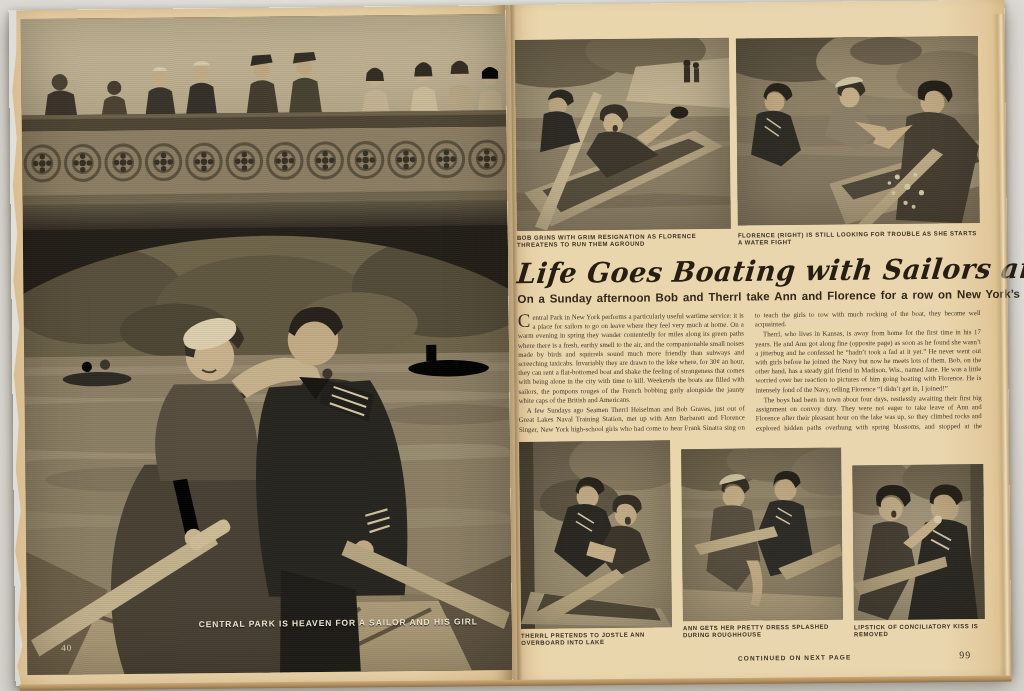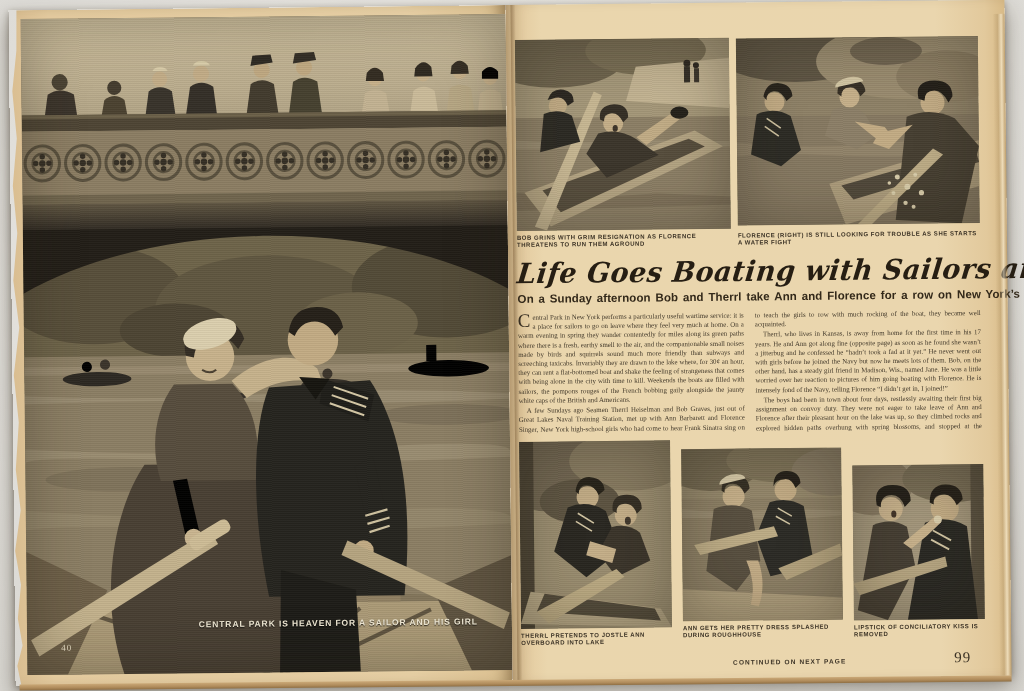--- a/index.html
+++ b/index.html
@@ -105,21 +105,21 @@
   .bp-b{height:172px;}
   .bp-c{height:155px;}
   .bcaption{margin-top:4px;}
   .rp-footer{
     display:flex;justify-content:flex-end;align-items:baseline;margin-top:6px;
   }
   .continued{
     font-size:6.5px;font-weight:bold;letter-spacing:1.1px;color:#3c3326;margin-right:108px;
   }
   .pageno-right{
-    font-size:15px;color:#3c3326;font-family:"Liberation Serif",serif;letter-spacing:1px;
+    font-size:10px;color:#3c3326;font-family:"Liberation Serif",serif;letter-spacing:1px;
     margin-right:14px;
   }
 </style>
 </head>
 <body>
 
 <div class="spread">
 
   <div class="page-left">
     <div class="photo-main">

